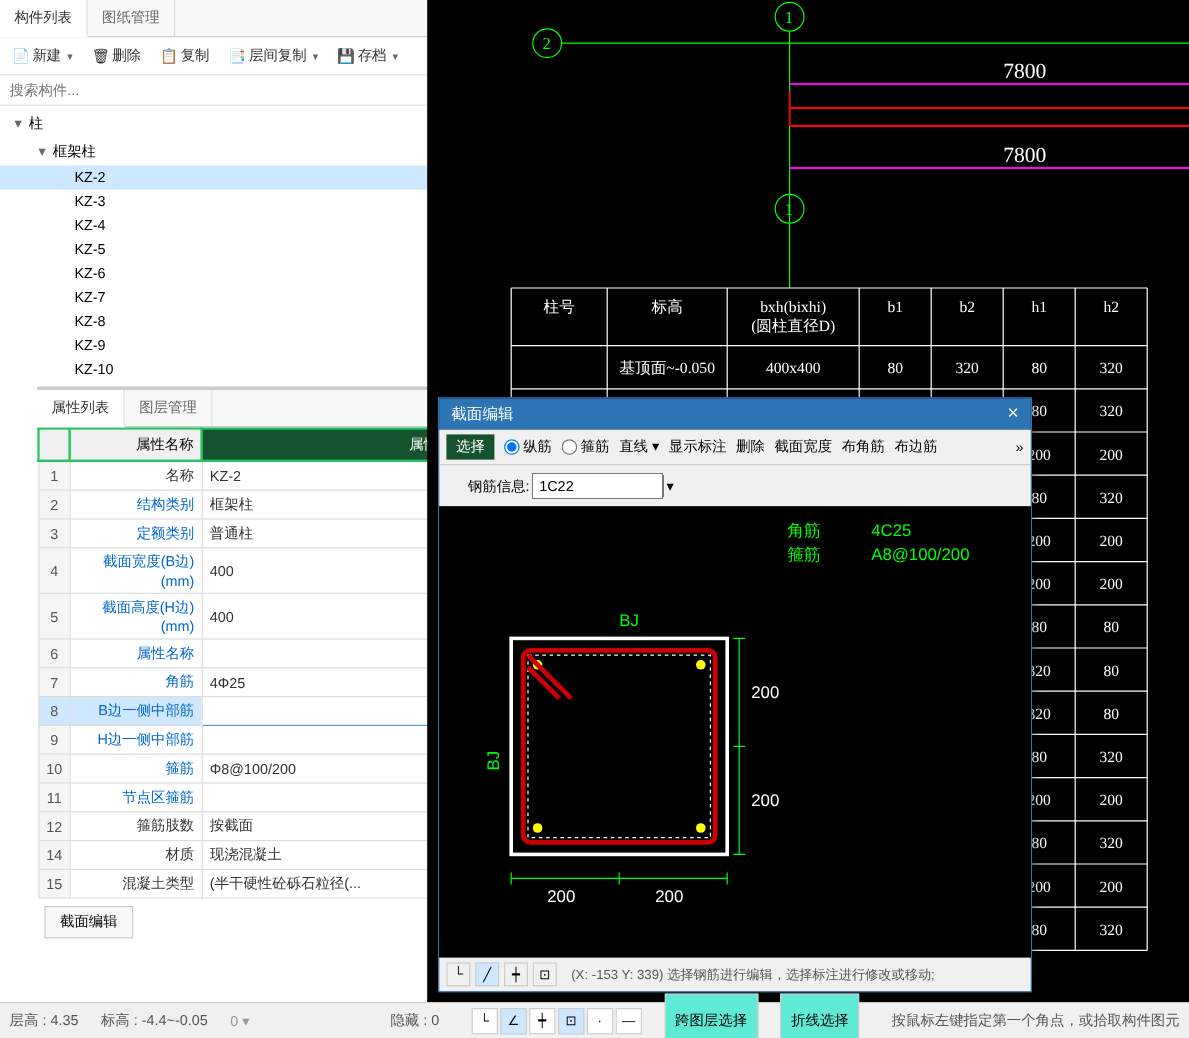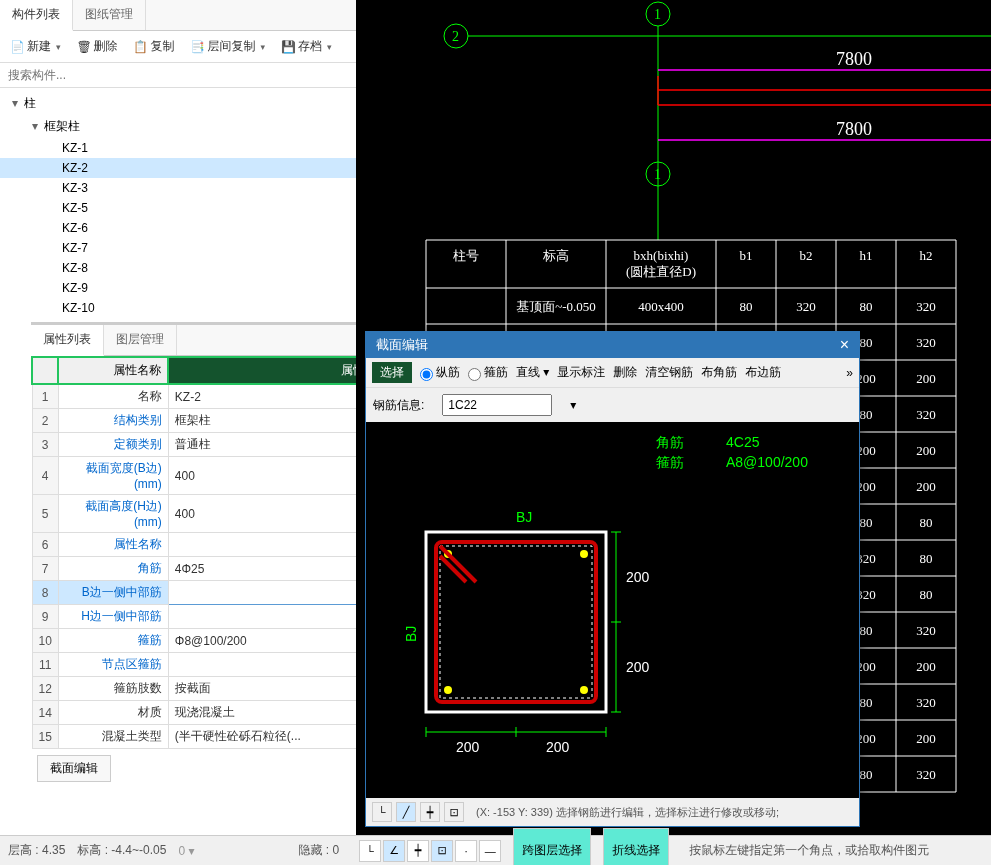--- a/index.html
+++ b/index.html
@@ -51,31 +51,31 @@
 .tbl-text { fill: #fff; font-size: 13px; font-family: "SimSun", serif; text-anchor: middle; }
 .mag-line { stroke: #f0f; stroke-width: 1.5; }
 .red-line { stroke: #f00; stroke-width: 1.5; }
 
 
 .dlg { position: absolute; left: 365px; top: 331px; width: 495px; height: 496px; background: #000; border: 1px solid #2e75b6; box-shadow: 2px 2px 8px rgba(0,0,0,0.4); }
 .dlg-title { background: #2e75b6; color: #fff; padding: 4px 10px; font-size: 13px; display: flex; align-items: center; }
 .dlg-close { margin-left: auto; font-size: 16px; cursor: pointer; }
 .dlg-toolbar { background: #f0f0f0; padding: 4px 6px; display: flex; gap: 8px; font-size: 12px; align-items: center; flex-wrap: wrap; }
 .dlg-tb-select { background: #14532d; color: #fff; padding: 2px 8px; }
-.dlg-radio { display: flex; align-items: flex-end; gap: 3px; }
-.dlg-info-row { background: #f0f0f0; padding: 6px 7px; display: flex; gap: 18px; align-items: center; font-size: 12px; border-top: 1px solid #ddd; }
+.dlg-radio { display: flex; align-items: center; gap: 3px; }
+.dlg-info-row { background: #f0f0f0; padding: 6px 24px; display: flex; gap: 2px; align-items: center; font-size: 12px; border-top: 1px solid #ddd; }
 .dlg-info-row input { width: 110px; padding: 2px 4px; font-size: 12px; }
 .dlg-canvas { flex: 1; background: #000; position: relative; height: 380px; }
 .dlg-statusbar { position: absolute; bottom: 0; left: 0; right: 0; background: #f0f0f0; padding: 4px 6px; font-size: 11px; display: flex; gap: 4px; align-items: center; }
 .dlg-status-icon { width: 20px; height: 20px; border: 1px solid #ccc; display: flex; align-items: center; justify-content: center; font-size: 11px; }
 .dlg-status-icon.active { background: #cde8ff; }
 .dlg-status-text { color: #555; margin-left: 8px; }
 
 
-.statusbar { position: absolute; left: 0; bottom: 0; right: 0; height: 30px; background: #f0f0f0; border-top: 1px solid #ccc; display: flex; align-items: center; font-size: 12px; padding: 0 8px; gap: 12px; }
+.statusbar { position: absolute; left: 0; bottom: 0; right: 0; height: 30px; background: #f0f0f0; border-top: 1px solid #ccc; display: flex; align-items: center; font-size: 12px; padding: 0 8px; gap: 12px; justify-content: space-between; }
 .status-item { color: #555; }
 .status-icons { display: flex; gap: 2px; margin-left: 8px; }
 .sicon { width: 22px; height: 22px; border: 1px solid #ccc; display: flex; align-items: center; justify-content: center; font-size: 11px; background: #fff; }
 .sicon.active { background: #cde8ff; }
 .status-btn { padding: 13px 8px; border: 1px solid #ccc; background: #5eead4; font-size: 12px; cursor: pointer; }
 .status-tip { color: #555; margin-left: 8px; }
 
 .chk { display: inline-block; width: 13px; height: 13px; border: 1px solid #999; border-radius: 2px; }
 </style>
 </head>
@@ -109,23 +109,23 @@
         <span>存档</span>
       </div>
   </div>
   <div class="search-row">
     <input class="search-input" placeholder="搜索构件..." style="">
     <button class="search-btn">🔍</button>
   </div>
   <div class="tree" id="tree">
       <div class="tree-node l1"><span class="tree-toggle">▾</span>柱</div>
 <div class="tree-node l2"><span class="tree-toggle">▾</span>框架柱</div>
-      <div class="tree-node l3">KZ-1</div>
       <div class="tree-node l3 selected">KZ-2</div>
       <div class="tree-node l3">KZ-3</div>
+      <div class="tree-node l3">KZ-4</div>
       <div class="tree-node l3">KZ-5</div>
       <div class="tree-node l3">KZ-6</div>
       <div class="tree-node l3">KZ-7</div>
       <div class="tree-node l3">KZ-8</div>
       <div class="tree-node l3">KZ-9</div>
       <div class="tree-node l3">KZ-10</div>
     </div>
 
   <div class="prop-panel">
     <div class="tabs">
@@ -336,21 +336,21 @@
         <input type="radio" name="rb" checked="" style="">
         <span>纵筋</span>
       </label>
     <label class="dlg-radio">
         <input type="radio" name="rb" style="">
         <span>箍筋</span>
       </label>
     <span><span>直线</span> ▾</span>
     <span>显示标注</span>
     <span>删除</span>
-    <span>清空钢筋</span>
+    <span>截面宽度</span>
     <span>布角筋</span>
     <span>布边筋</span>
     <span style="margin-left:auto">»</span>
   </div>
   <div class="dlg-info-row">
     <span>钢筋信息:</span>
     <input value="1C22" style="">
     <span>▾</span>
   </div>
   <div class="dlg-canvas">

